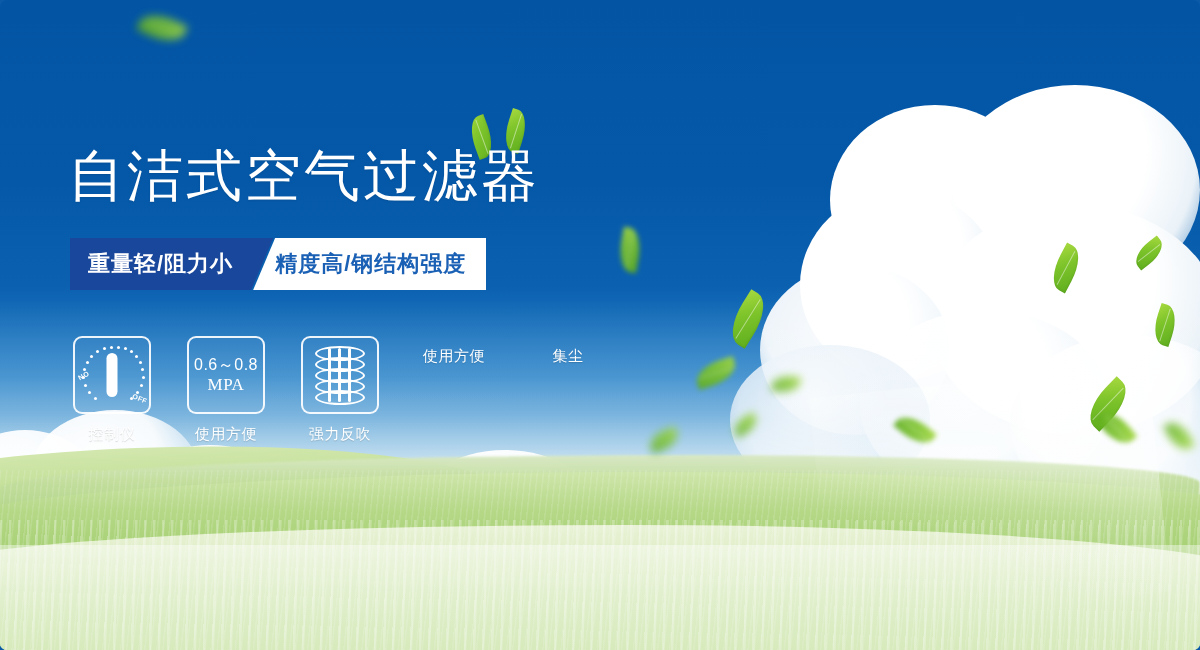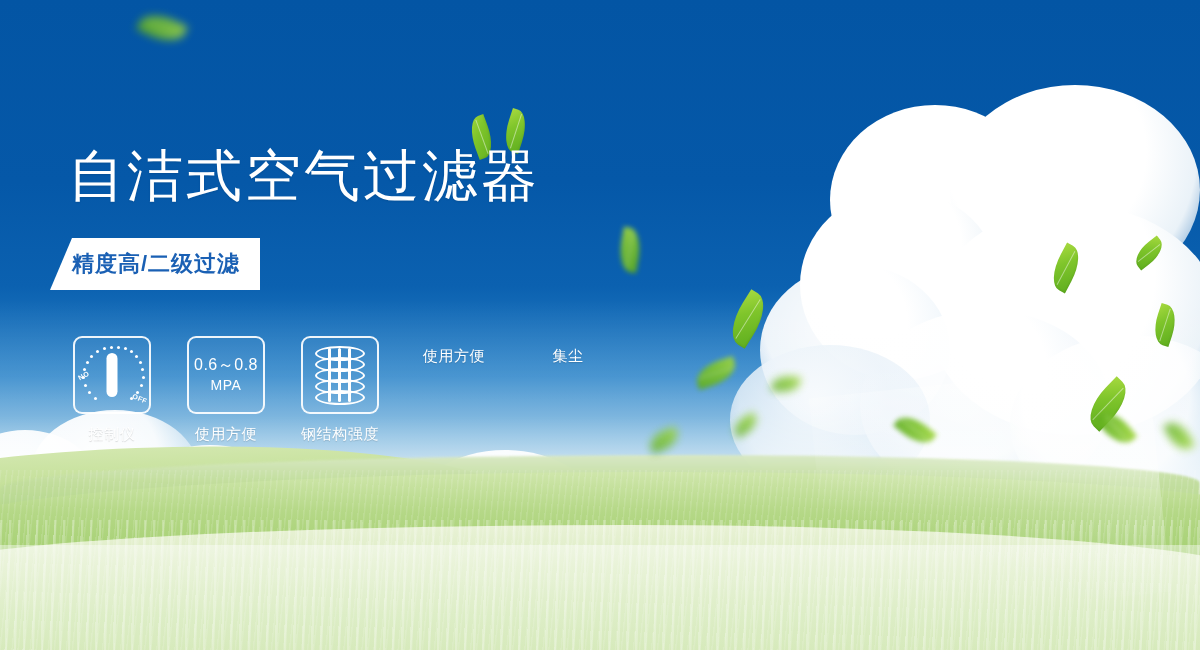--- a/index.html
+++ b/index.html
@@ -1,21 +1,21 @@
 <!DOCTYPE html>
 <html><head>
 <meta charset="utf-8">
 <style>
   html,body{margin:0;padding:0;}
   body{
     width:1200px;height:650px;overflow:hidden;
     font-family:"Liberation Sans","DejaVu Sans",sans-serif;
     background:#0a5aa8;
   }
-  .banner{position:relative;width:1200px;height:650px;overflow:hidden;}
+  .banner{position:relative;width:1200px;height:650px;overflow:hidden;border-radius:7px;}
 
   
   .sky{
     position:absolute;inset:0;
     background:
       linear-gradient(to bottom,
         #0355a4 0%,
         #0558a8 28%,
         #0b61b0 44%,
         #2b84c9 58%,
@@ -143,21 +143,21 @@
     border:2px solid rgba(255,255,255,.92);
     border-radius:9px;
     display:flex;align-items:center;justify-content:center;
     position:relative;overflow:hidden;
     background:rgba(255,255,255,.03);
   }
   .tile-text{
     color:#ffffff;text-align:center;font-size:16px;line-height:20px;
     letter-spacing:.5px;font-weight:400;
   }
-  .tile-text .ln2{font-size:14px;}
+  .tile-text .ln2{font-size:17px;font-family:Liberation Serif, serif;}
   .flabel{
     margin-top:11px;color:#ffffff;font-size:15px;letter-spacing:.6px;
     white-space:nowrap;text-shadow:0 1px 1px rgba(0,0,0,.15);
   }
 
   
   .gauge{position:relative;width:66px;height:60px;}
   .gauge .needle{
     position:absolute;left:50%;top:8px;transform:translateX(-50%);
     width:11px;height:44px;border-radius:6px;background:#ffffff;
@@ -268,21 +268,22 @@
   <div class="content">
 
     <div class="sprout">
       <div class="leaf lf-l"></div>
       <div class="leaf lf-r"></div>
     </div>
 
     <div class="title">自洁式空气过滤器</div>
 
     <div class="tagbar">
-      <div class="tag-right">精度高/二级过滤</div>
+      <div class="tag-left">重量轻/阻力小</div>
+      <div class="tag-right">精度高/钢结构强度</div>
     </div>
 
     <div class="features">
 
       <div class="feature">
         <div class="tile">
           <div class="gauge">
             <div class="needle"></div>
             <div class="dot" style="left:31px;top:1px;"></div>
             <div class="dot" style="left:38px;top:1px;"></div>
@@ -327,21 +328,21 @@
             <div class="rod" style="left:16px;"></div>
             <div class="rod" style="left:26px;"></div>
             <div class="rod" style="left:36px;"></div>
             <div class="ring" style="top:2px;"></div>
             <div class="ring" style="top:13px;"></div>
             <div class="ring" style="top:24px;"></div>
             <div class="ring" style="top:35px;"></div>
             <div class="ring" style="top:46px;"></div>
           </div>
         </div>
-        <div class="flabel">钢结构强度</div>
+        <div class="flabel">强力反吹</div>
       </div>
 
       <div class="feature">
         <div class="flabel">使用方便</div>
       </div>
 
       <div class="feature">
         <div class="flabel">集尘</div>
       </div>
 

